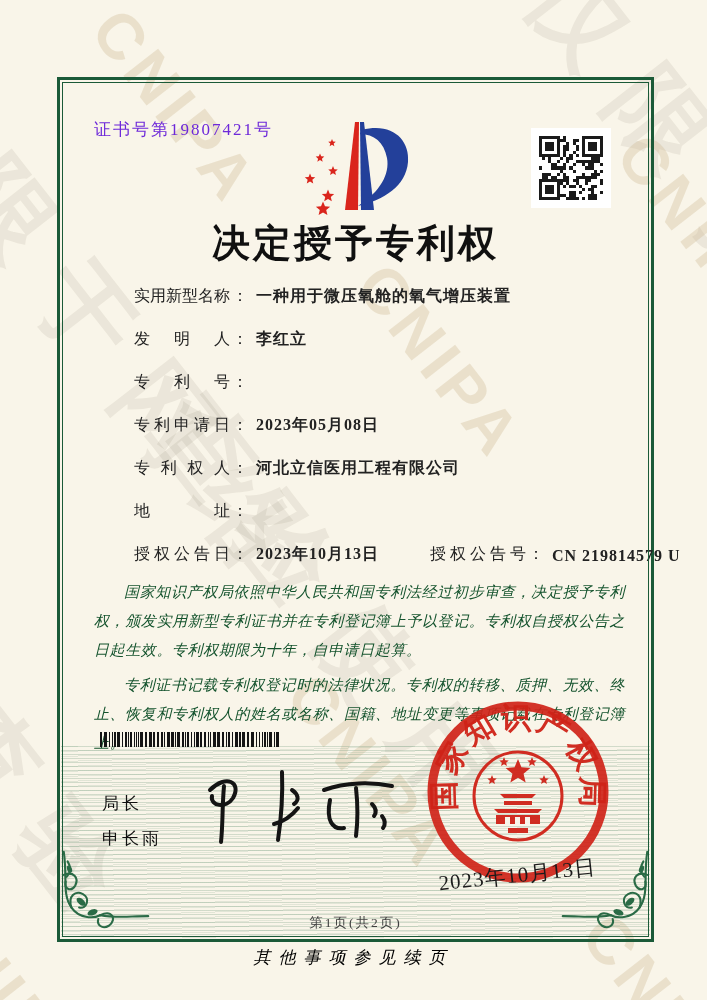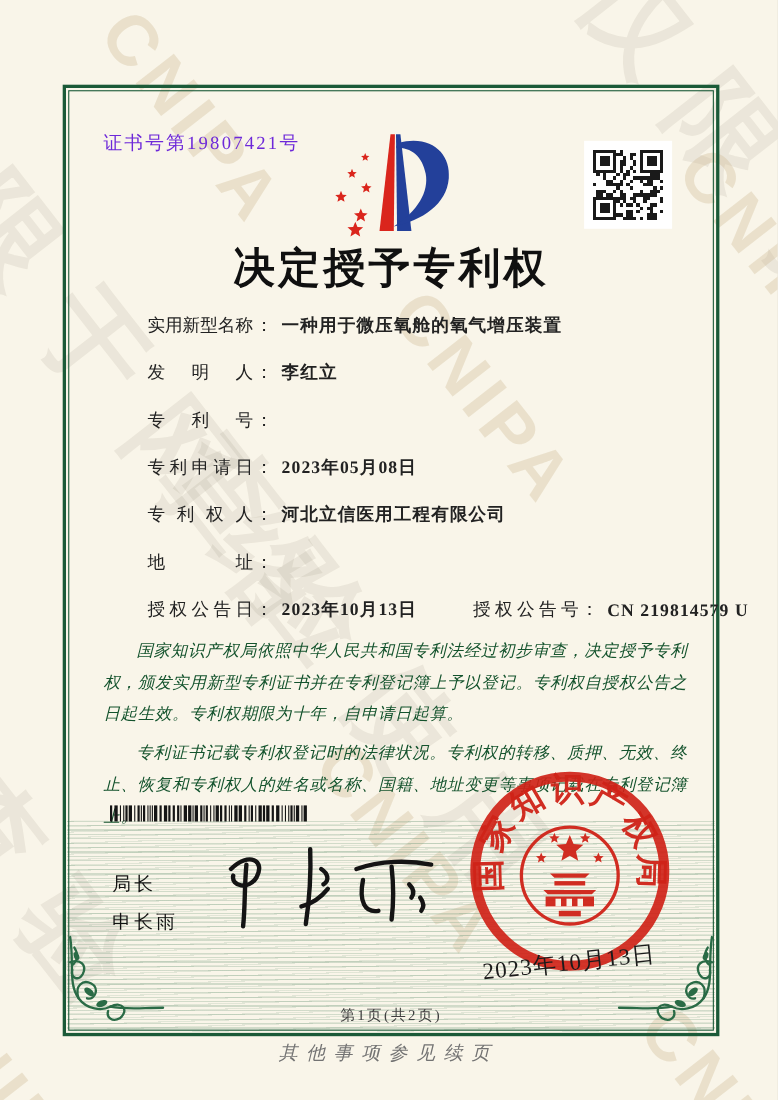--- a/index.html
+++ b/index.html
@@ -68,21 +68,21 @@
   .signer{position:absolute;left:42px;top:712px;font-size:17px;letter-spacing:3px;color:#111;}
   .signer .name{margin-top:12px;}
   .signature{position:absolute;left:126px;top:676px;width:240px;height:95px;}
   .seal{position:absolute;left:358px;top:612px;width:200px;height:210px;}
   .page-no{
     position:absolute;left:0;right:0;top:834px;text-align:center;
     font-size:13.5px;letter-spacing:2px;color:#404040;
   }
   .footer-note{
     position:absolute;left:0;right:0;top:946px;text-align:center;z-index:1;
-    font-size:17px;font-style:italic;letter-spacing:8px;color:#737373;
+    font-size:17px;font-style:italic;letter-spacing:8px;color:#000000;
   }
 </style>
 </head>
 <body>
 
 <div class="page">
 
   <div class="wm-layer">
     <div class="wm-cn" style="left:-55px;top:30px">仅限于网络</div>
     <div class="wm-cn" style="left:225px;top:370px">查验使用</div>

